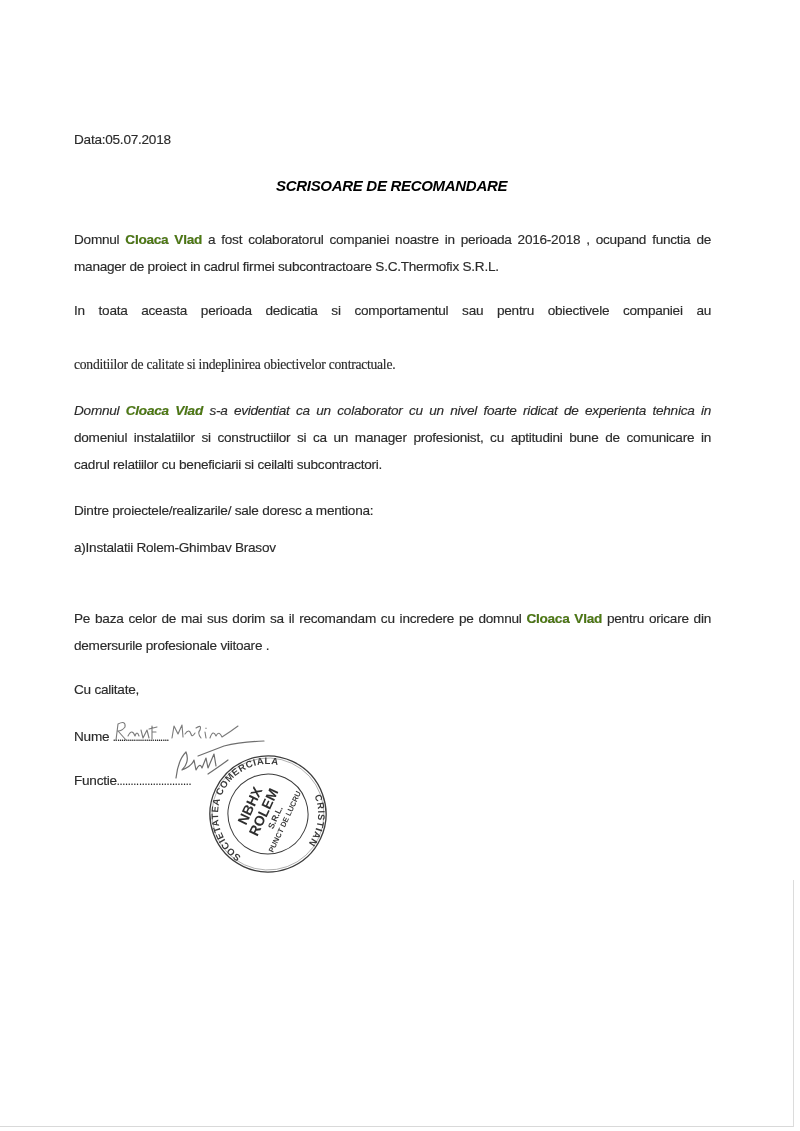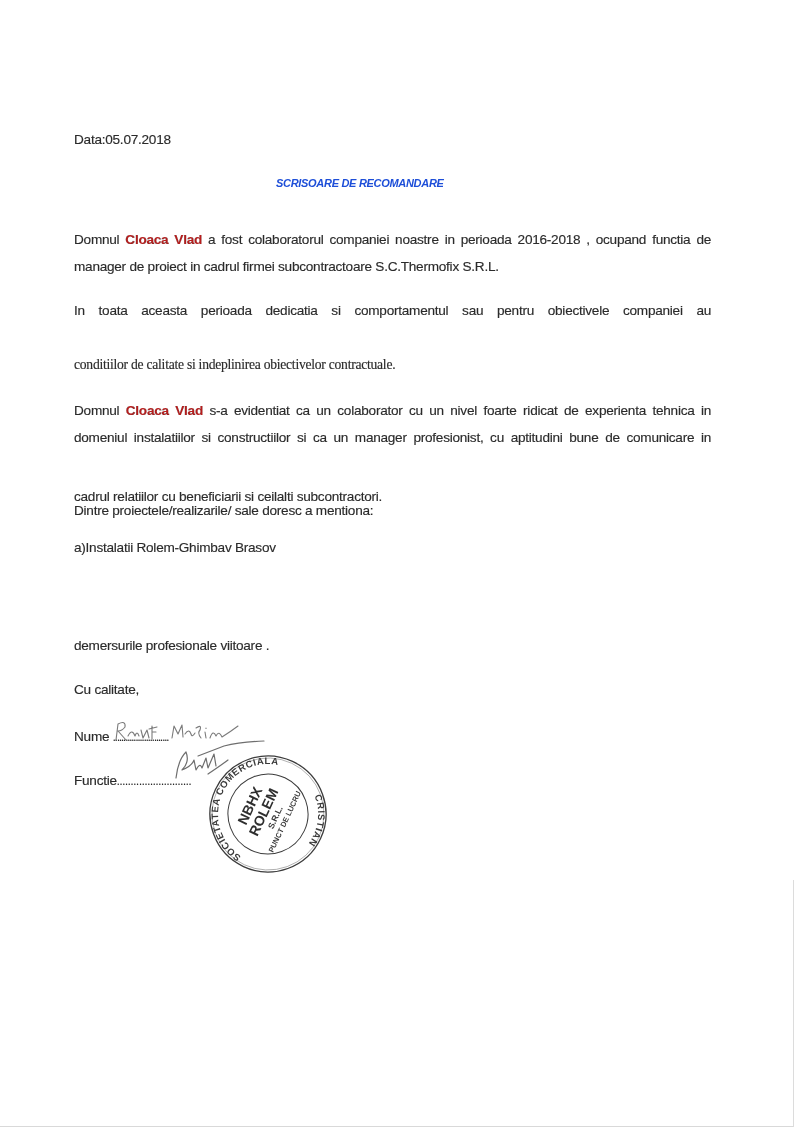--- a/index.html
+++ b/index.html
@@ -9,50 +9,51 @@
     color: #2a2a2a;
   }
   .page { position: absolute; left: 0; top: 0; width: 800px; height: 1131px; background: #fff; }
   .scan-edge-bottom { position: absolute; left: 0; top: 1126px; width: 793px; height: 1px; background: #d9d9d9; }
   .scan-edge-right { position: absolute; left: 793px; top: 880px; width: 1px; height: 247px; background: #dcdcdc; }
   .line {
     position: absolute; left: 74px; font-size: 13.6px; line-height: 18px; white-space: nowrap;
     letter-spacing: -0.25px; color: #2b2b2b; -webkit-text-stroke: 0.15px #2b2b2b;
   }
   .just { width: 637px; text-align: justify; text-align-last: justify; white-space: normal; }
-  .b { font-weight: bold; color: #b91c1c; }
+  .b { font-weight: bold; color: #4d7c0f; }
   .title {
-    position: absolute; left: 276px; top: 177px; font-size: 11px; font-weight: bold; font-style: italic;
-    letter-spacing: -0.3px; color: #1d4ed8; white-space: nowrap;
+    position: absolute; left: 276px; top: 177px; font-size: 15px; font-weight: bold; font-style: italic;
+    letter-spacing: -0.3px; color: #000000; white-space: nowrap;
   }
   .handwriting { position: absolute; }
   .stamp { position: absolute; left: 206px; top: 752px; width: 124px; height: 124px; }
 </style>
 </head>
 <body>
 
 <div class="page">
 
   <div class="line" style="top:131px;">Data:05.07.2018</div>
 
   <div class="title">SCRISOARE DE RECOMANDARE</div>
 
   <div class="line just" style="top:231px;"><span>Domnul </span><span class="b">Cloaca Vlad</span><span> a fost colaboratorul companiei noastre  in perioada 2016-2018 , ocupand   functia de</span></div>
   <div class="line" style="top:258px;">manager de proiect in cadrul firmei subcontractoare S.C.Thermofix S.R.L.</div>
 
   <div class="line just" style="top:302px;">In toata aceasta perioada dedicatia si comportamentul sau pentru obiectivele companiei au</div>
   <div class="line" style="top:356px;font-family:Liberation Serif, serif;">conditiilor de calitate si indeplinirea obiectivelor contractuale.</div>
 
-  <div class="line just" style="top:402px;"><span>Domnul </span><span class="b">Cloaca Vlad</span><span> s-a evidentiat ca un colaborator cu un nivel foarte ridicat de experienta tehnica in</span></div>
+  <div class="line just" style="top:402px;font-style:italic;"><span>Domnul </span><span class="b">Cloaca Vlad</span><span> s-a evidentiat ca un colaborator cu un nivel foarte ridicat de experienta tehnica in</span></div>
   <div class="line just" style="top:429px;">domeniul instalatiilor si constructiilor si ca un manager profesionist,  cu aptitudini bune de comunicare in</div>
-  <div class="line" style="top:456px;margin-top:32px;">cadrul relatiilor cu beneficiarii si ceilalti subcontractori.</div>
+  <div class="line" style="top:456px;">cadrul relatiilor cu beneficiarii si ceilalti subcontractori.</div>
 
   <div class="line" style="top:502px;">Dintre proiectele/realizarile/ sale doresc a mentiona:</div>
   <div class="line" style="top:539px;">a)Instalatii Rolem-Ghimbav Brasov</div>
 
+  <div class="line just" style="top:610px;"><span>Pe baza celor de mai sus dorim sa il recomandam cu incredere pe domnul </span><span class="b">Cloaca Vlad</span><span> pentru oricare din</span></div>
   <div class="line" style="top:637px;">demersurile profesionale viitoare .</div>
 
   <div class="line" style="top:681px;">Cu calitate,</div>
 
   <div class="line" style="top:728px;"><span>Nume</span> <span style="letter-spacing:-1px;font-size:11px;">...........................</span></div>
   <div class="line" style="top:772px;"><span>Functie</span><span style="letter-spacing:-0.3px;font-size:11px;">...........................</span></div>
 
   <svg class="handwriting" style="left:112px;top:716px;" width="150" height="30" viewBox="0 0 150 30">
     <g fill="none" stroke="#7a7a7a" stroke-width="1.1" stroke-linecap="round" stroke-linejoin="round">
       <path d="M4 24 L6 8 Q14 4 13 11 Q10 15 6 15 L14 24"></path>

